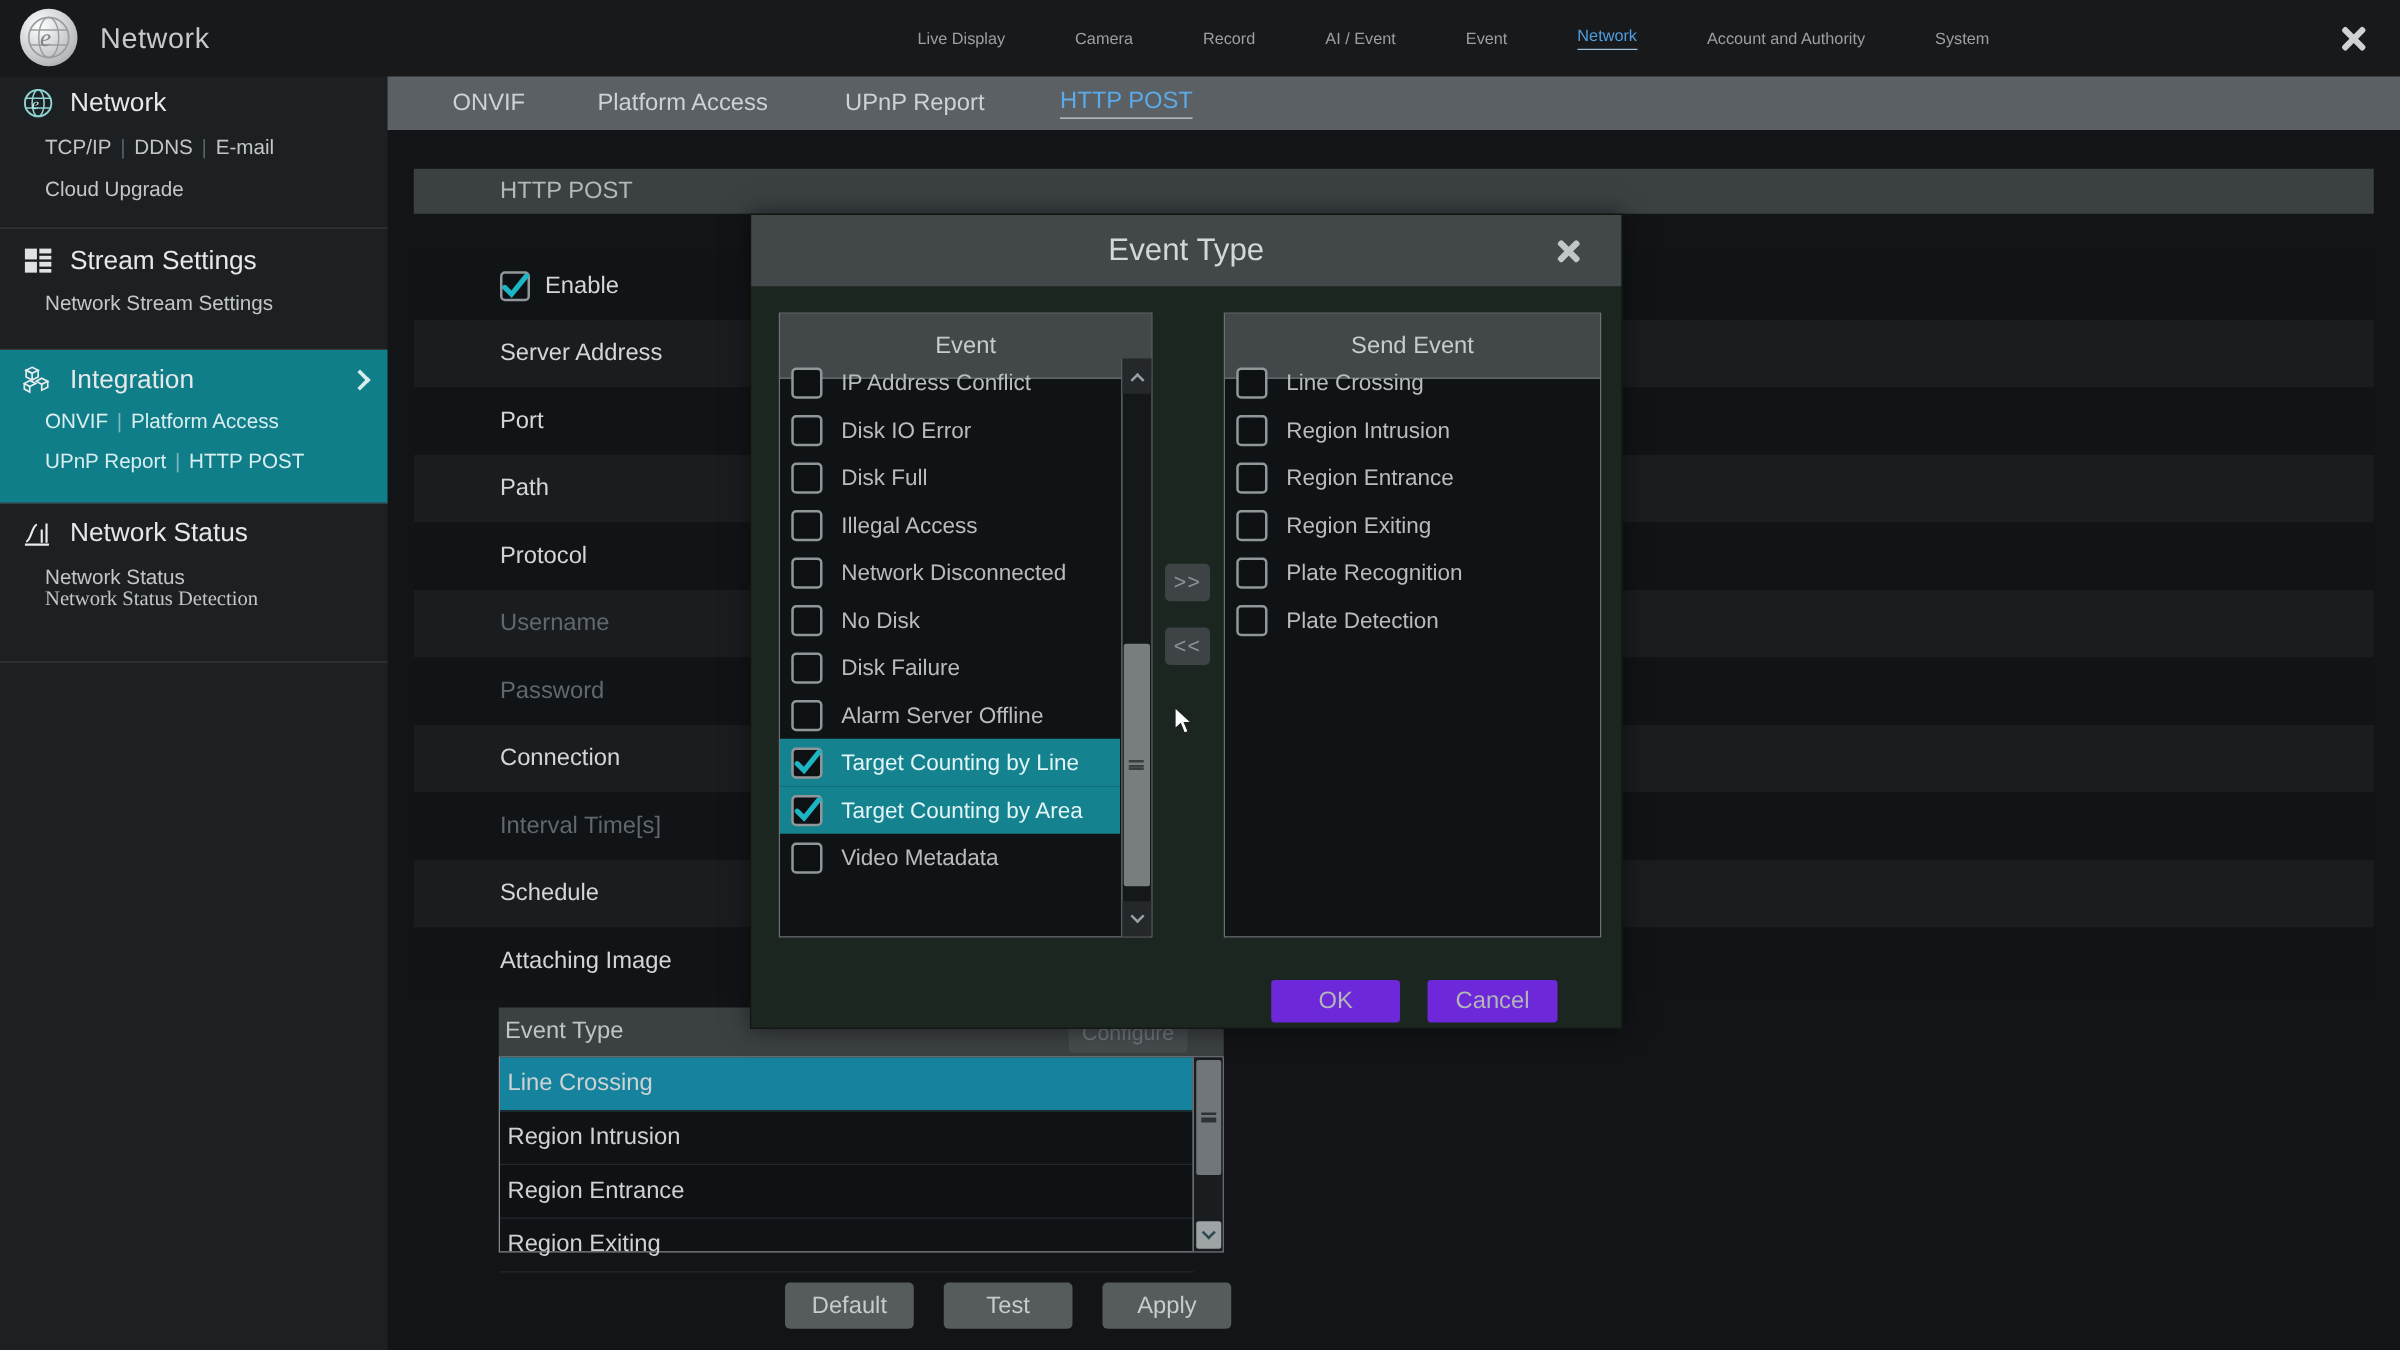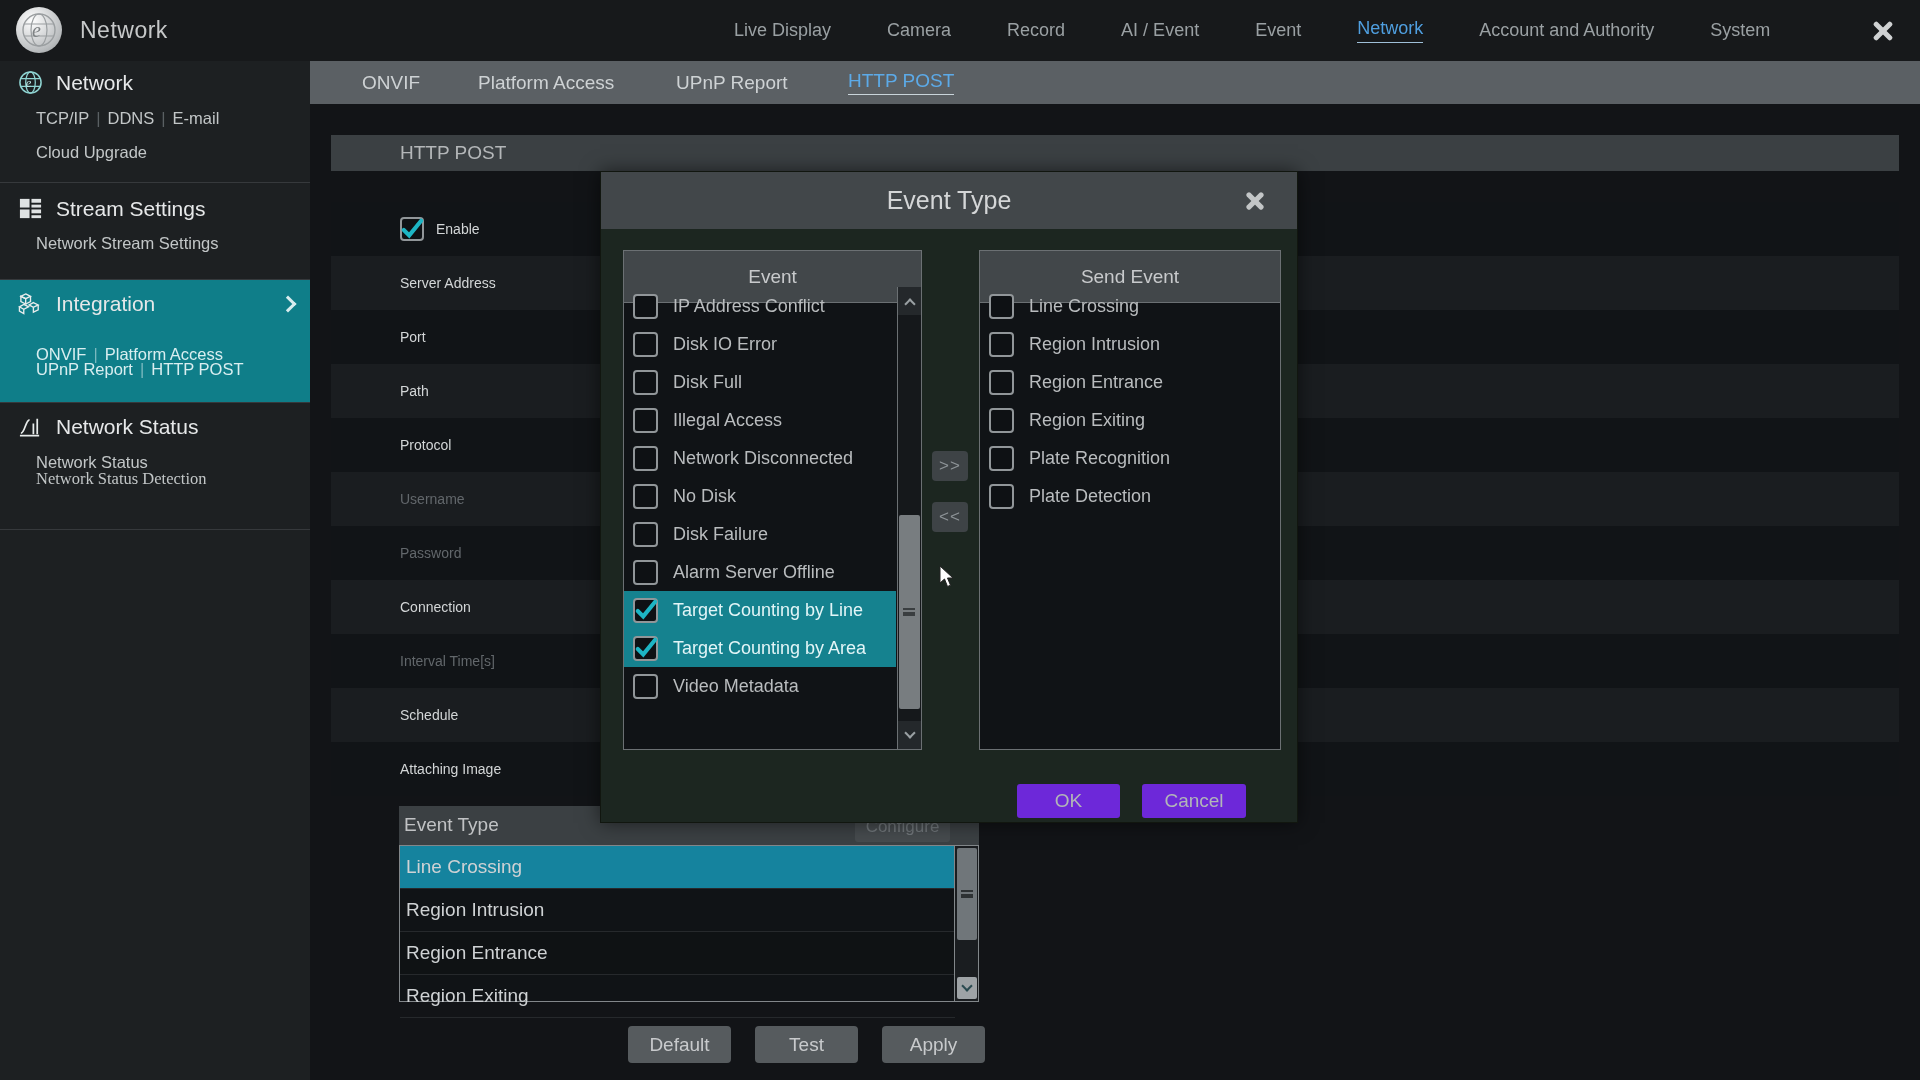--- a/index.html
+++ b/index.html
@@ -8,21 +8,21 @@
 
   
   #topbar { position:absolute; left:0; top:0; width:1920px; height:61px; background:#17191b; z-index:5; }
   #logo { position:absolute; left:16px; top:7px; width:46px; height:46px; border-radius:50%;
           background:radial-gradient(circle at 35% 30%, #ffffff, #b9bcbe 70%, #8e9294);
           display:flex; align-items:center; justify-content:center; }
   #logo svg { width:40px; height:40px; }
   #app-title { position:absolute; left:80px; top:0; height:61px; display:flex; align-items:center;
                font-size:23px; color:#c6c8c9; letter-spacing:.5px; }
   #topnav { position:absolute; left:734px; top:0; height:61px; display:flex; align-items:center; gap:56px; }
-  .topnav-item { font-size:18px; color:#9aa0a3; cursor:default; white-space:nowrap; }
+  .topnav-item { font-size:13px; color:#9aa0a3; cursor:default; white-space:nowrap; }
   .topnav-item.active { color:#4f9fe0; border-bottom:1px solid #9fbfd8; padding-bottom:3px; }
   #topbar-close { position:absolute; right:22px; top:16px; width:30px; height:30px; }
   .xmark { position:relative; width:100%; height:100%; }
   .xmark::before,.xmark::after { content:""; position:absolute; left:50%; top:50%; width:24px; height:5px;
          background:#cfd1d2; border-radius:2px; }
   .xmark::before { transform:translate(-50%,-50%) rotate(45deg); }
   .xmark::after  { transform:translate(-50%,-50%) rotate(-45deg); }
 
   
   #sidebar { position:absolute; left:0; top:61px; width:310px; height:1019px; background:#1d2022; z-index:2; }
@@ -46,21 +46,21 @@
 
   
   #content { position:absolute; left:310px; top:104px; width:1610px; height:976px; background:#121417; z-index:1; }
   #section-bar { position:absolute; left:21px; top:31px; width:1568px; height:36px; background:#3b4043;
                  display:flex; align-items:center; }
   #section-bar span { margin-left:69px; font-size:19px; color:#b4b7b9; }
   #rows { position:absolute; left:21px; top:98px; width:1568px; }
   .set-row { position:relative; width:1568px; height:54px; display:flex; align-items:center; }
   .set-row:nth-child(odd) { background:#111417; }
   .set-row:nth-child(even){ background:#1a1d20; }
-  .set-row .lbl { margin-left:69px; font-size:14px; color:#d3d6d7; }
+  .set-row .lbl { margin-left:69px; font-size:19px; color:#d3d6d7; }
   .set-row.disabled .lbl { color:#62676b; }
   .cb { width:24px; height:24px; border:2px solid #919699; border-radius:4px; background:#0e1114;
         display:inline-flex; align-items:center; justify-content:center; flex:0 0 auto; }
   .cb svg { width:22px; height:22px; overflow:visible; }
   .set-row .cb { margin-left:69px; }
   .set-row .cb + .lbl { margin-left:12px; }
 
   
   #evt-header { position:absolute; left:89px; top:702px; width:580px; height:39px; background:#3b4043; }
   #evt-header .lbl { position:absolute; left:5px; top:8px; font-size:19px; color:#c0c2c4; }
@@ -190,21 +190,21 @@
               <path d="M3 5.5 V11 L8 13.5 V8 Z"></path>
               <path d="M13 5.5 V11 L8 13.5"></path>
               <path d="M6 14 L11 16.5 L6 19 L1.5 16.5 Z"></path>
               <path d="M1.5 16.5 V21 L6 23.5 V19"></path>
               <path d="M16 12 L21 14.5 L16 17 L11.5 14.5 Z"></path>
               <path d="M21 14.5 V19.5 L16 22 V17"></path>
             </g>
           </svg></span>
         <span class="side-title">Integration</span>
       </div>
-      <div class="side-links" style="top: 48px; margin-top: 17px;"><span>ONVIF</span><span class="side-sep">|</span><span>Platform Access</span></div>
+      <div class="side-links" style="top: 48px;"><span>ONVIF</span><span class="side-sep">|</span><span>Platform Access</span></div>
       <div class="side-links" style="top: 80px;"><span>UPnP Report</span><span class="side-sep">|</span><span>HTTP POST</span></div>
       <div class="chev-right" style="top: 18px;"></div>
     </div>
     <div class="side-section" style="top: 342px; height: 127px;">
       <div class="side-title-row" style="top: 11px;">
         <span class="side-icon"><svg viewBox="0 0 26 26">
             <g stroke="#e8ecec" stroke-width="1.8" fill="none">
               <path d="M3 20 C7 20 8 6 12 6"></path>
               <path d="M16 21 V10 M20 21 V5"></path>
               <path d="M2 22.5 H22"></path>

